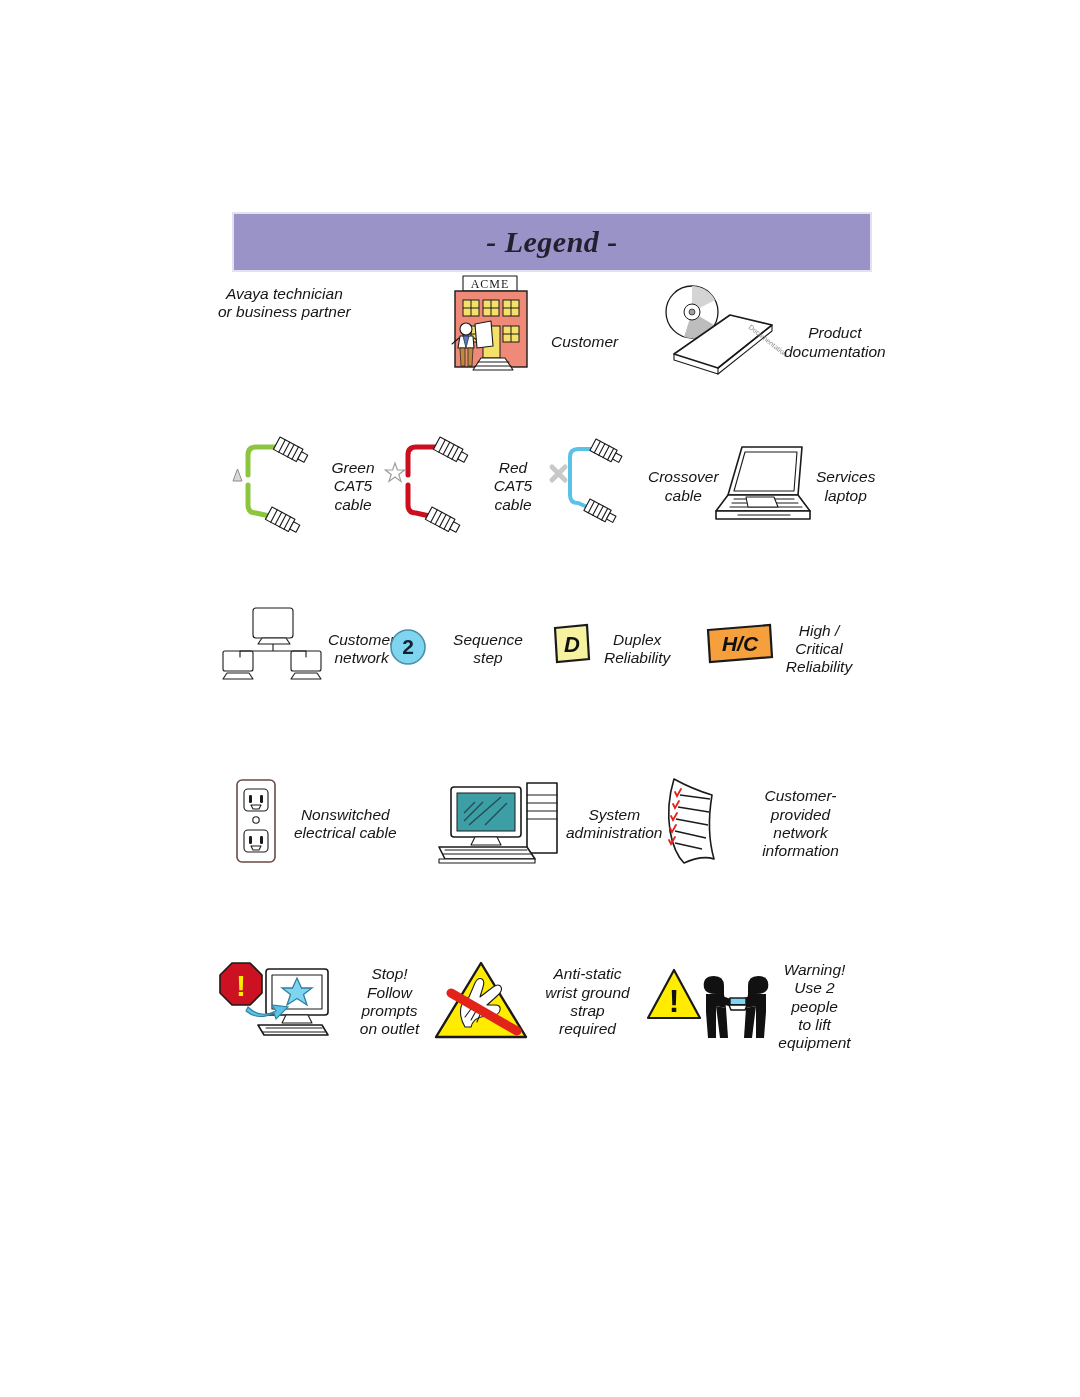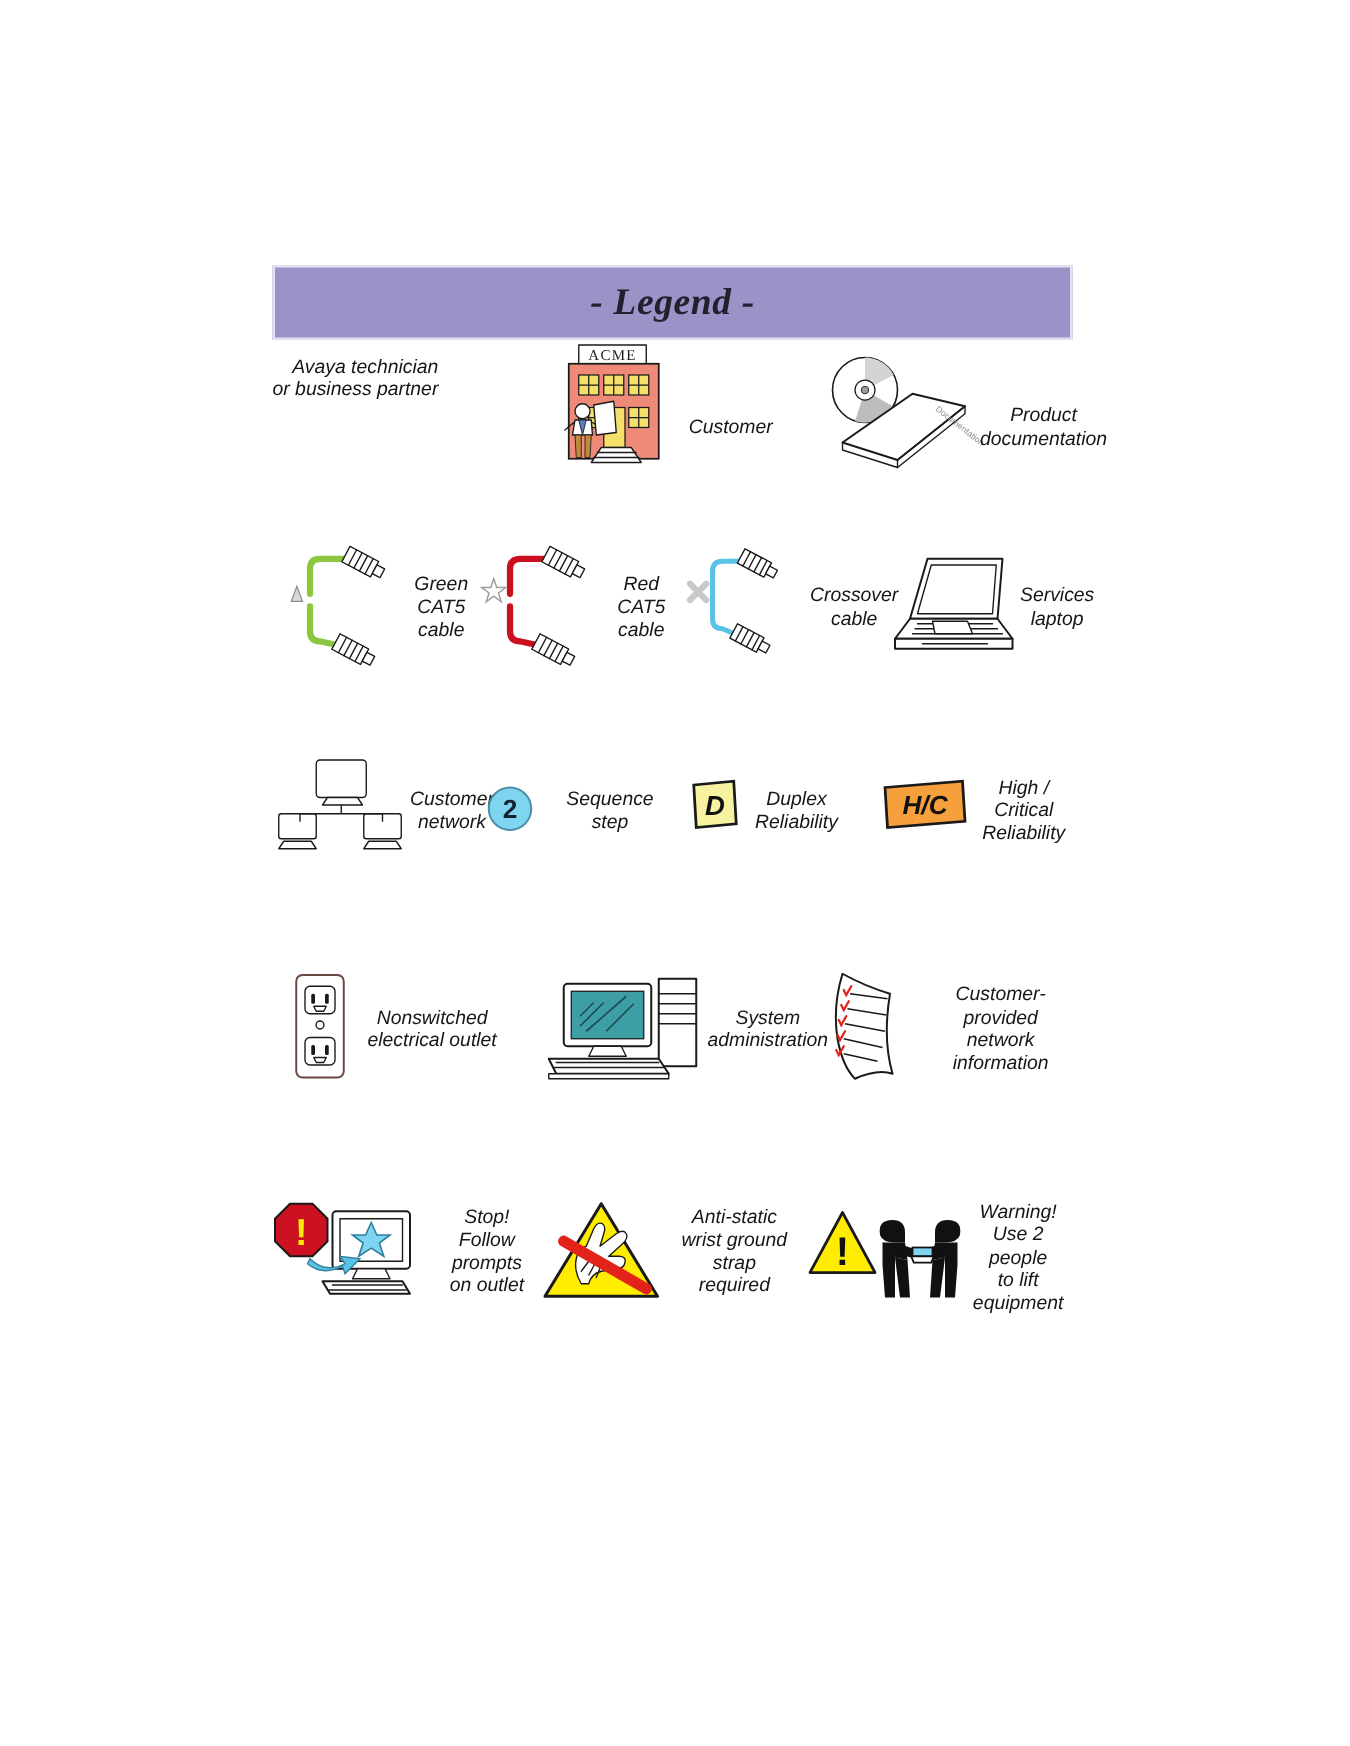--- a/index.html
+++ b/index.html
@@ -7,21 +7,21 @@
     width:1080px;height:1397px;
     background:#ffffff;
     font-family:"Liberation Sans", sans-serif;
     overflow:hidden;
     position:relative;
   }
   .page{position:absolute;left:0;top:0;width:1080px;height:1397px;}
 
   
   .banner{
-    position:absolute;left:218px;top:212px;width:640px;height:60px;
+    position:absolute;left:232px;top:212px;width:640px;height:60px;
     background:#9a93c8;
     border:2px solid #e3e1ef;
     box-sizing:border-box;
     display:flex;align-items:center;justify-content:center;
   }
   .banner-title{
     font-family:"Liberation Serif", serif;
     font-style:italic;font-weight:bold;
     font-size:30px;color:#231f2e;letter-spacing:.5px;
   }
@@ -34,21 +34,21 @@
   .caption{
     font-size:15.5px;font-style:italic;color:#161616;
     text-align:center;line-height:1.18;margin-top:4px;
     white-space:pre-line;
   }
 
   
   .row1{height:150px;}
   .row1 .cell{width:213px;}
   .row1 .art{height:100px;}
-  .row1 .c1 .caption{margin-top:3px;text-align:right;}
+  .row1 .c1 .caption{margin-top:3px;}
   .row1 .c2 .caption{margin-top:20px;}
   .row1 .c3 .caption{margin-top:21px;}
 
   .row2{height:180px;}
   .row2 .cell{width:160px;}
   .row2 .art{height:105px;}
 
   .row3{height:165px;}
   .row3 .cell{width:160px;}
   .row3 .art{height:70px;align-items:center;}
@@ -318,21 +318,21 @@
             <circle class="lnT wh" cx="38" cy="43" r="3.2"></circle>
             <rect class="lnT wh" x="26" y="53" width="24" height="22" rx="4"></rect>
             <g fill="#1a1a1a">
                 <rect x="31" y="59" width="3" height="8" rx="1.2"></rect>
               <rect x="42" y="59" width="3" height="8" rx="1.2"></rect>
               </g>
             <path class="lnT wh" d="M33 69 L43 69 L41 73 L35 73 Z"></path>
           </svg>
         </div>
         <div class="caption">Nonswitched
-electrical outlet</div>
+electrical cable</div>
       </div>
 
       <div class="cell">
         <div class="art">
           <svg width="135" height="90" viewBox="0 0 135 90">
 
             <path class="ln wh" d="M96 6 L126 6 L126 76 L96 76 Z"></path>
             <path class="lnT" d="M96 18 L126 18 M96 26 L126 26 M96 34 L126 34 M96 42 L126 42"></path>
 
             <rect class="ln wh" x="20" y="10" width="70" height="50" rx="3"></rect>

